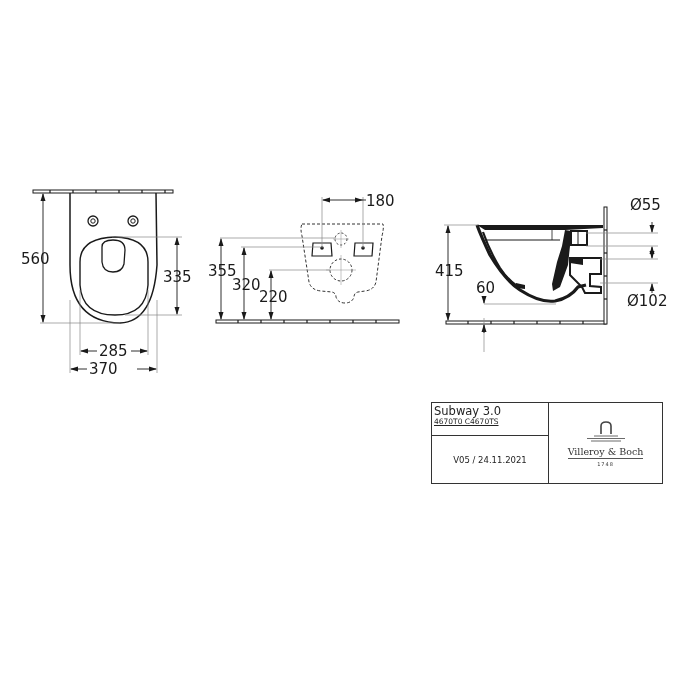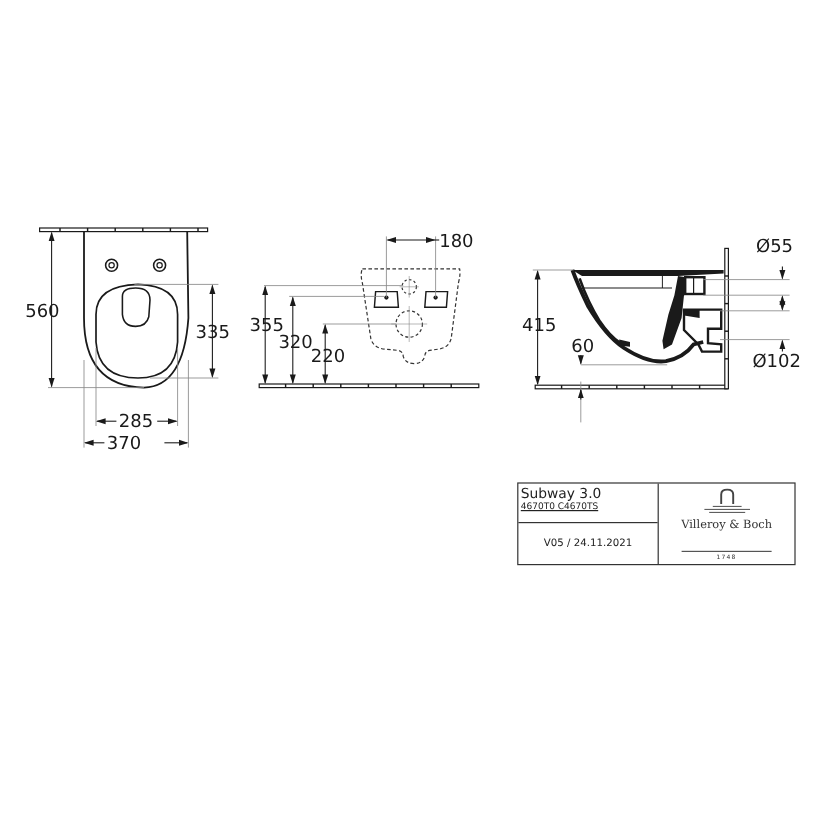--- a/index.html
+++ b/index.html
@@ -1,26 +1,26 @@
 <!DOCTYPE html>
 <html><head>
 <meta charset="utf-8">
 <style>
   html, body { margin:0; padding:0; background:#ffffff; }
   body { width:700px; height:700px; position:relative; overflow:hidden; font-family:"DejaVu Sans", sans-serif; }
   svg.drawing { position:absolute; left:0; top:0; }
   .dim { font-family:"DejaVu Sans", sans-serif; font-size:15px; fill:#1a1a1a; }
-  .tb { position:absolute; left:431px; top:402px; width:232px; height:69px; border:1px solid #333; box-sizing:border-box; display:flex; }
+  .tb { position:absolute; left:431px; top:402px; width:232px; height:82px; border:1px solid #333; box-sizing:border-box; display:flex; }
   .tb-left { width:116px; border-right:1px solid #333; display:flex; flex-direction:column; }
   .tb-top { height:33px; border-bottom:1px solid #333; padding:2px 3px 0 2px; box-sizing:border-box; }
   .tb-title { font-size:11.5px; line-height:12px; color:#222; display:block; }
   .tb-code { font-size:7.5px; line-height:9px; color:#222; display:block;text-decoration:underline; }
   .tb-bottom { flex:1; display:flex; align-items:center; justify-content:center; font-size:8.5px; color:#222; }
   .tb-right { flex:1; display:flex; flex-direction:column; align-items:center; justify-content:center; }
-  .brand { font-family:"DejaVu Serif", serif; font-size:9.5px; color:#333; border-bottom:1px solid #555; padding-bottom:16px; margin-top:4px; }
+  .brand { font-family:"DejaVu Serif", serif; font-size:9.5px; color:#333; border-bottom:1px solid #555; padding-bottom:1px; margin-top:4px; }
   .year { font-size:5px; color:#333; letter-spacing:1px; margin-top:2px; }
 </style>
 </head>
 <body>
 
 <svg class="drawing" width="700" height="700" viewBox="0 0 700 700">
   <defs>
     <marker id="arr" markerWidth="8" markerHeight="8" refX="7" refY="4" orient="auto-start-reverse" markerUnits="userSpaceOnUse">
       <path d="M0,1.5 L8,4 L0,6.5 Z" fill="#1a1a1a"></path>
     </marker>

